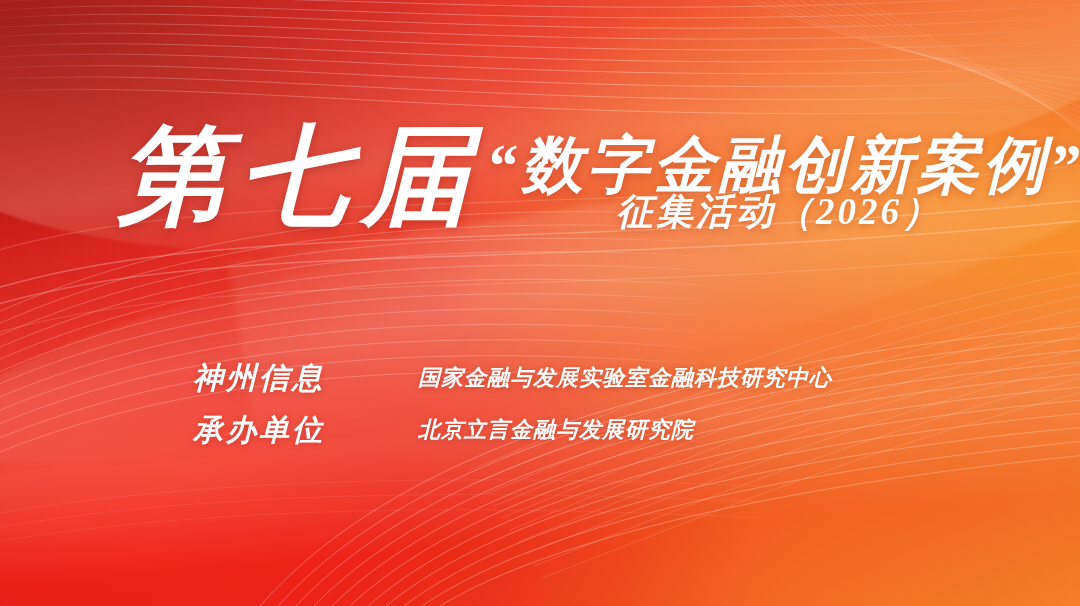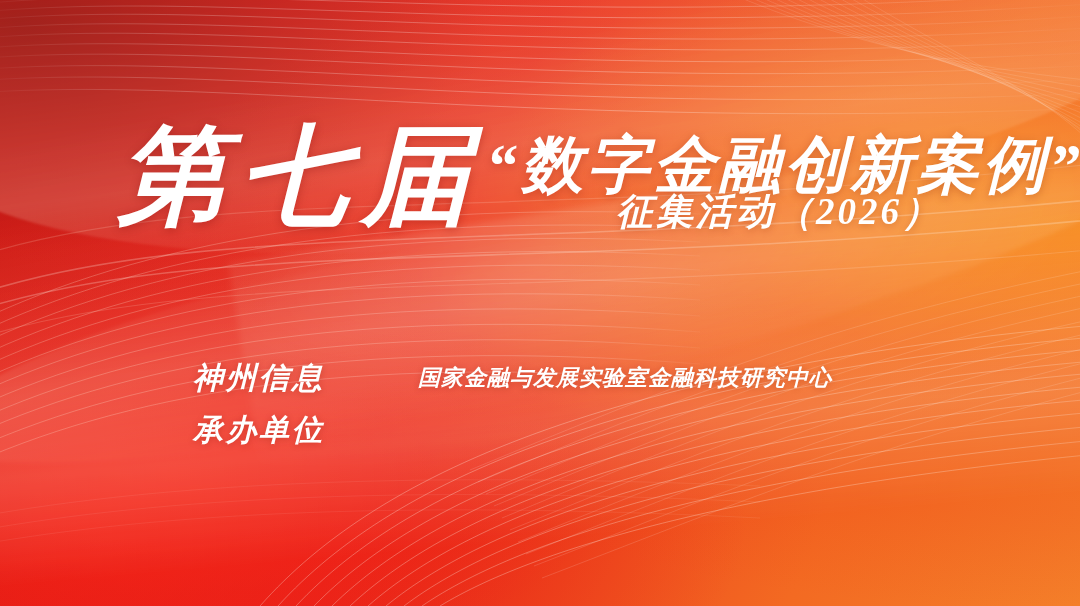--- a/index.html
+++ b/index.html
@@ -324,18 +324,19 @@
       <div class="credit-row">
         <div class="credit-label">神州信息</div>
         <div class="credit-values">
           <div class="credit-value">国家金融与发展实验室金融科技研究中心</div>
         </div>
       </div>
 
       <div class="credit-row">
         <div class="credit-label">承办单位</div>
         <div class="credit-values">
+          <div class="credit-value">北京立言金融与发展研究院</div>
         </div>
       </div>
 
     </div>
   </div>
 </div>
 
 </body></html>

